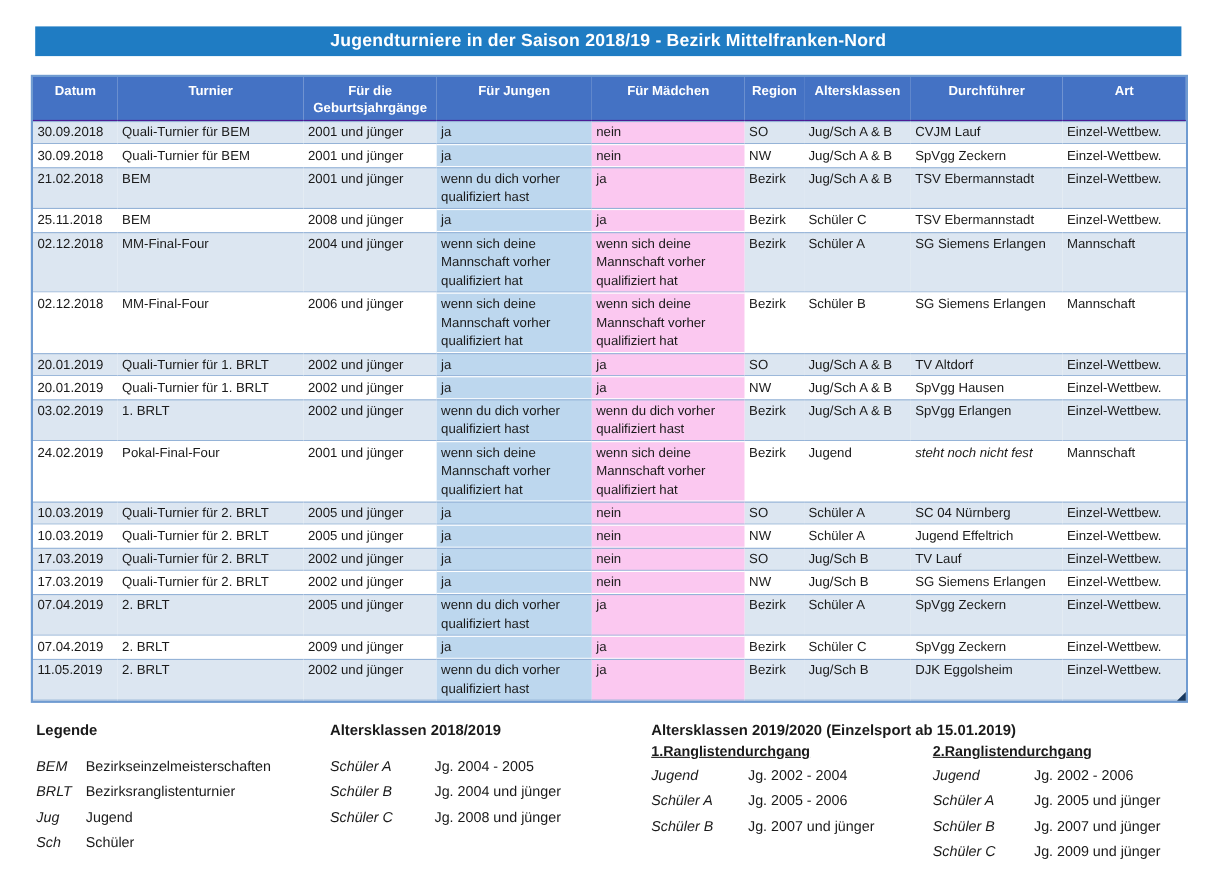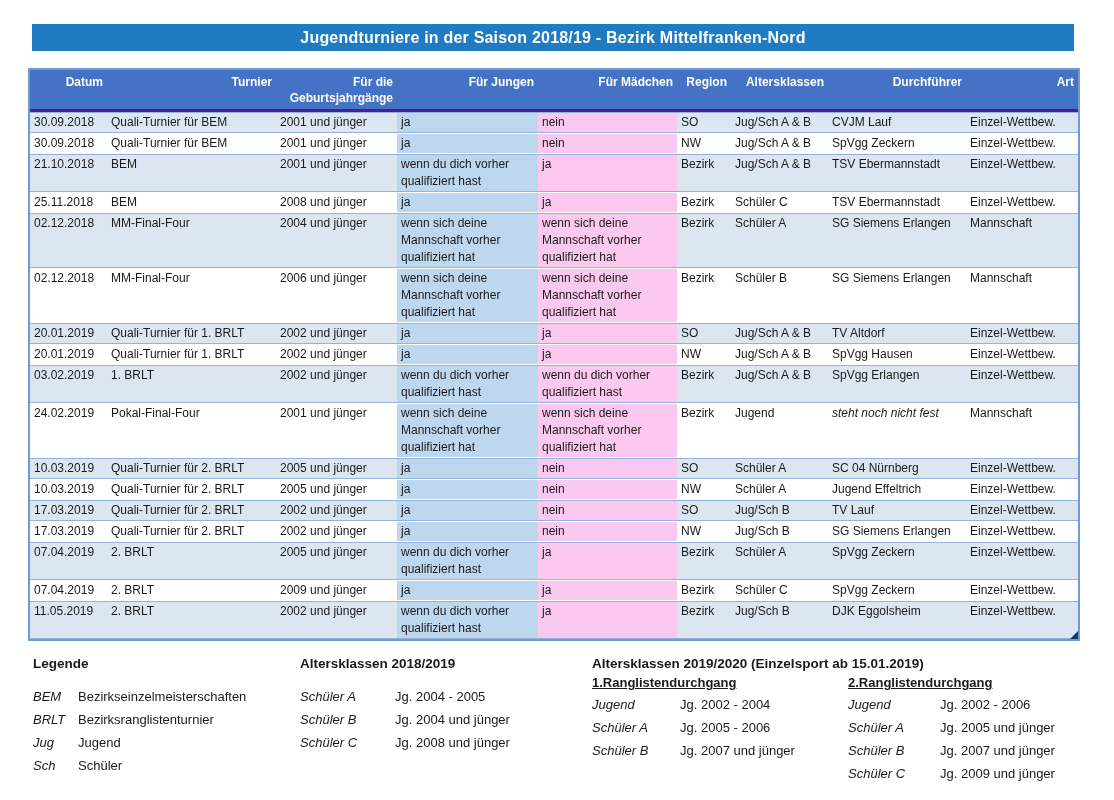--- a/index.html
+++ b/index.html
@@ -18,23 +18,23 @@
     border:2px solid #6f9bd1; background:#ffffff; box-sizing:border-box;
   }
   table.tourn {
     border-collapse:separate; border-spacing:0; table-layout:fixed;
     width:100%; font-size:12px;
   }
   col.c-datum{width:77px;} col.c-turnier{width:169px;} col.c-jahrgaenge{width:121px;}
   col.c-jungen{width:141px;} col.c-maedchen{width:139px;} col.c-region{width:54px;}
   col.c-altersklassen{width:97px;} col.c-durchfuehrer{width:138px;} col.c-art{width:112px;}
   table.tourn th {
-    background:#4472c4; color:#ffffff; font-weight:bold; text-align:right;
+    background:#4472c4; color:#ffffff; font-weight:bold; text-align:center;
     vertical-align:top; padding:4px 4px 3px 4px; line-height:16px;
-    border-bottom:3px solid #4c1d95;
+    border-bottom:1px solid #4c1d95;
   }
   table.tourn td {
     vertical-align:top; padding:1px 4px; line-height:17px;
     border-top:1px solid #ffffff; border-bottom:1px solid #ffffff;
     overflow:hidden;
   }
   tr.shaded td { background:#dce6f1; border-top-color:#95b3d7; border-bottom-color:#95b3d7; }
   tr.plain  td { background:#ffffff; }
   table.tourn tr td.col-jungen   { background:#bdd7ee; }
   table.tourn tr td.col-maedchen { background:#fbc8f0; }
@@ -109,21 +109,21 @@
           <td class="col-turnier">Quali-Turnier für BEM</td>
           <td class="col-jahrgaenge">2001 und jünger</td>
           <td class="col-jungen">ja</td>
           <td class="col-maedchen">nein</td>
           <td class="col-region">NW</td>
           <td class="col-altersklassen">Jug/Sch A &amp; B</td>
           <td class="col-durchfuehrer">SpVgg Zeckern</td>
           <td class="col-art">Einzel-Wettbew.</td>
         </tr>
         <tr class="shaded">
-          <td class="col-datum">21.10.2018</td>
+          <td class="col-datum">21.02.2018</td>
           <td class="col-turnier">BEM</td>
           <td class="col-jahrgaenge">2001 und jünger</td>
           <td class="col-jungen">wenn du dich vorher qualifiziert hast</td>
           <td class="col-maedchen">ja</td>
           <td class="col-region">Bezirk</td>
           <td class="col-altersklassen">Jug/Sch A &amp; B</td>
           <td class="col-durchfuehrer">TSV Ebermannstadt</td>
           <td class="col-art">Einzel-Wettbew.</td>
         </tr>
         <tr class="plain">

